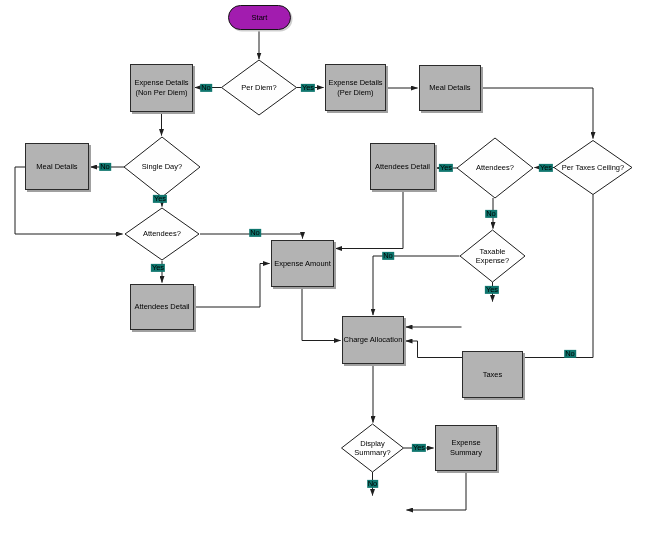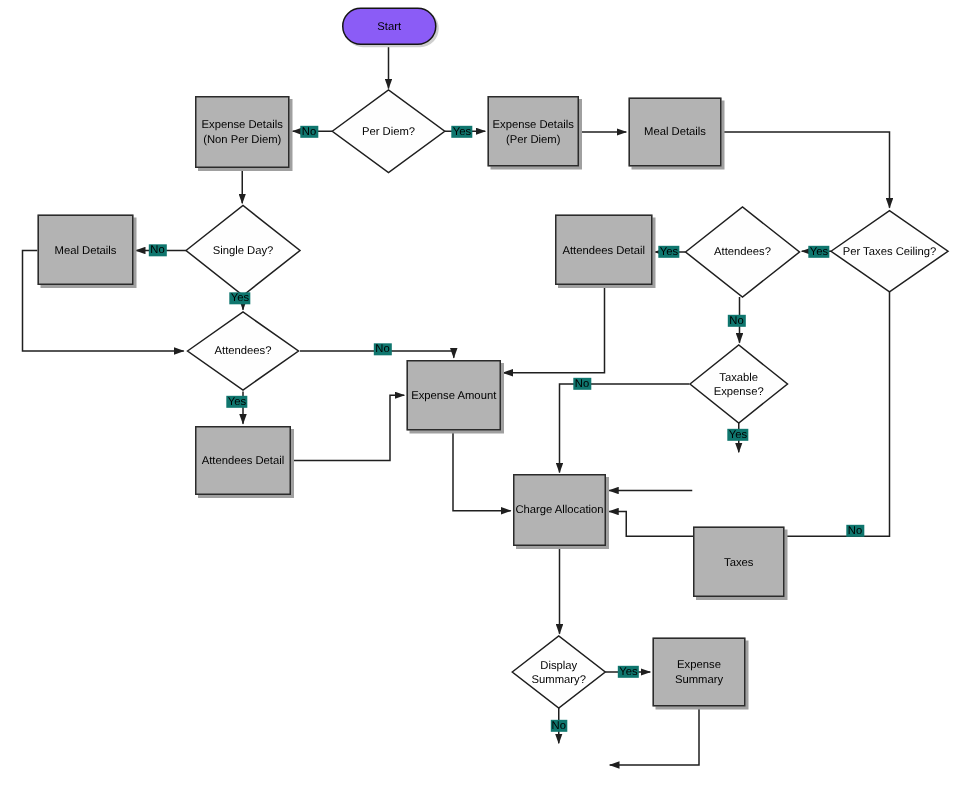--- a/index.html
+++ b/index.html
@@ -8,21 +8,21 @@
     font-family:"Liberation Sans", sans-serif;color:#000;
   }
   svg.wires{position:absolute;left:0;top:0;width:647px;height:534px;}
   .process{
     position:absolute;background:#b3b3b3;border:1.4px solid #2b2b2b;
     box-shadow:2px 2px 0 #a0a0a0;
     display:flex;align-items:center;justify-content:center;text-align:center;
     font-size:7.5px;line-height:1.3;white-space:pre-line;box-sizing:border-box;
   }
   .terminator{
-    position:absolute;background:#8b5cf6;border:1.4px solid #151515;border-radius:13px;
+    position:absolute;background:#a21caf;border:1.4px solid #151515;border-radius:13px;
     box-shadow:1.5px 1.5px 0 #cfcfcf;
     display:flex;align-items:center;justify-content:center;text-align:center;
     font-size:7.5px;box-sizing:border-box;
   }
   .dlabel{
     position:absolute;display:flex;align-items:center;justify-content:center;
     text-align:center;font-size:7.5px;line-height:1.2;white-space:pre-line;
     pointer-events:none;
   }
   .elabel{

